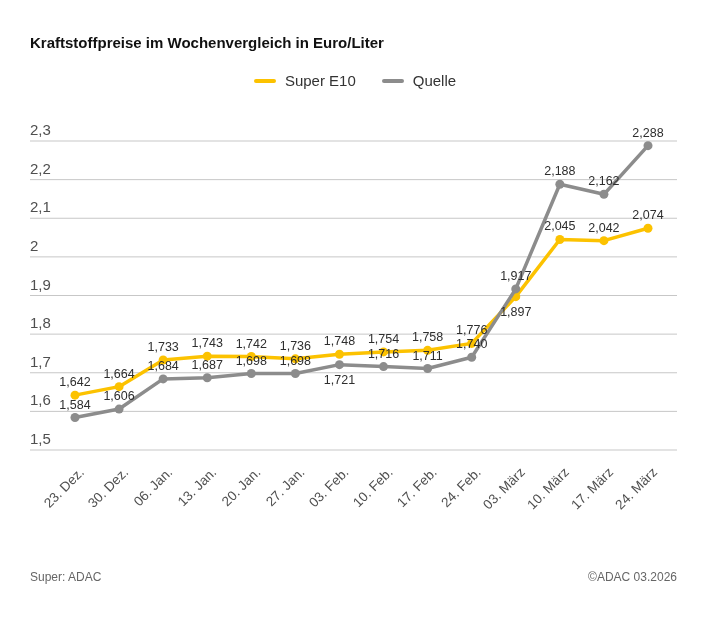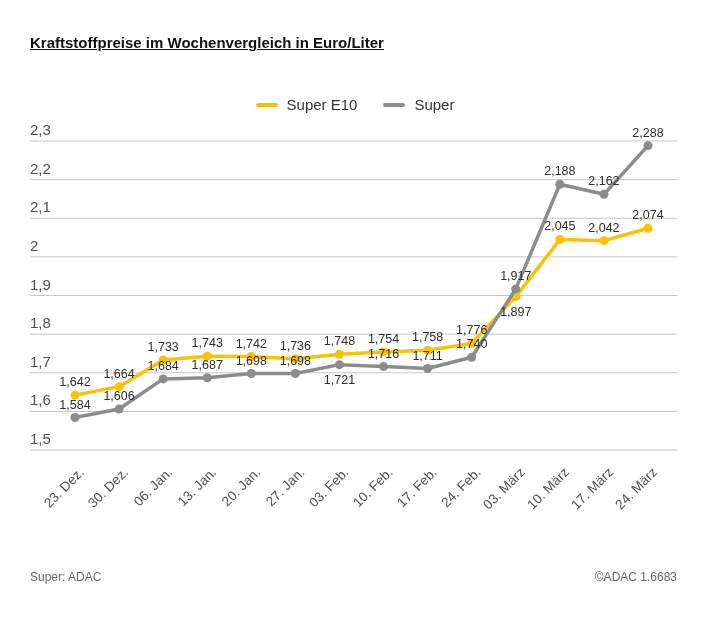--- a/index.html
+++ b/index.html
@@ -7,24 +7,23 @@
     position:relative;
     width:710px;height:642px;
     background:#ffffff;
     font-family:"Liberation Sans",sans-serif;
     overflow:hidden;
   }
   .chart-title{
     position:absolute;left:30px;top:34px;
     font-size:15px;font-weight:bold;color:#111111;
     letter-spacing:0;
-    text-decoration:underline;
   }
   .legend{
-    position:absolute;left:0;top:96px;width:710px;
+    position:absolute;left:0;top:72px;width:710px;
     display:flex;justify-content:center;align-items:center;gap:26px;
   }
   .legend-item{display:flex;align-items:center;gap:9px;}
   .swatch{display:inline-block;width:22px;height:4px;border-radius:2px;}
   .legend-label{font-size:15px;color:#333333;}
   svg.chart{position:absolute;left:0;top:0;font-family:"Liberation Sans",sans-serif;}
   .footer-left{
     position:absolute;left:30px;top:570px;
     font-size:12px;color:#666666;
   }
@@ -39,21 +38,21 @@
 <div class="canvas">
   <div class="chart-title">Kraftstoffpreise im Wochenvergleich in Euro/Liter</div>
 
   <div class="legend">
     <div class="legend-item">
       <span class="swatch" id="swatch-0" style="background: rgb(252, 194, 0);"></span>
       <span class="legend-label">Super E10</span>
     </div>
     <div class="legend-item">
       <span class="swatch" id="swatch-1" style="background: rgb(140, 140, 140);"></span>
-      <span class="legend-label">Super</span>
+      <span class="legend-label">Quelle</span>
     </div>
   </div>
 
   <svg class="chart" id="chart-svg" width="710" height="642" viewBox="0 0 710 642">
       <line x1="30" y1="141" x2="677" y2="141" stroke="#C7C7C7" stroke-width="1"></line>
       <text x="30" y="135" fill="#4F4F4F" font-size="15">2,3</text>
       <line x1="30" y1="179.62499999999983" x2="677" y2="179.62499999999983" stroke="#C7C7C7" stroke-width="1"></line>
       <text x="30" y="173.62499999999983" fill="#4F4F4F" font-size="15">2,2</text>
       <line x1="30" y1="218.24999999999991" x2="677" y2="218.24999999999991" stroke="#C7C7C7" stroke-width="1"></line>
       <text x="30" y="212.24999999999991" fill="#4F4F4F" font-size="15">2,1</text>
@@ -137,14 +136,14 @@
       <text x="383.53846153846155" y="357.57" text-anchor="middle" fill="#2E2E2E" font-size="12.5">1,716</text>
       <text x="427.61538461538464" y="359.5012499999999" text-anchor="middle" fill="#2E2E2E" font-size="12.5">1,711</text>
       <text x="471.6923076923077" y="348.29999999999995" text-anchor="middle" fill="#2E2E2E" font-size="12.5">1,740</text>
       <text x="515.7692307692307" y="279.9337499999999" text-anchor="middle" fill="#2E2E2E" font-size="12.5">1,917</text>
       <text x="559.8461538461538" y="175.25999999999988" text-anchor="middle" fill="#2E2E2E" font-size="12.5">2,188</text>
       <text x="603.9230769230769" y="185.30249999999998" text-anchor="middle" fill="#2E2E2E" font-size="12.5">2,162</text>
       <text x="648" y="136.635" text-anchor="middle" fill="#2E2E2E" font-size="12.5">2,288</text>
     </svg>
 
   <div class="footer-left">Super: ADAC</div>
-  <div class="footer-right">©ADAC 1.6683</div>
+  <div class="footer-right">©ADAC 03.2026</div>
 </div>
 
 </body></html>

